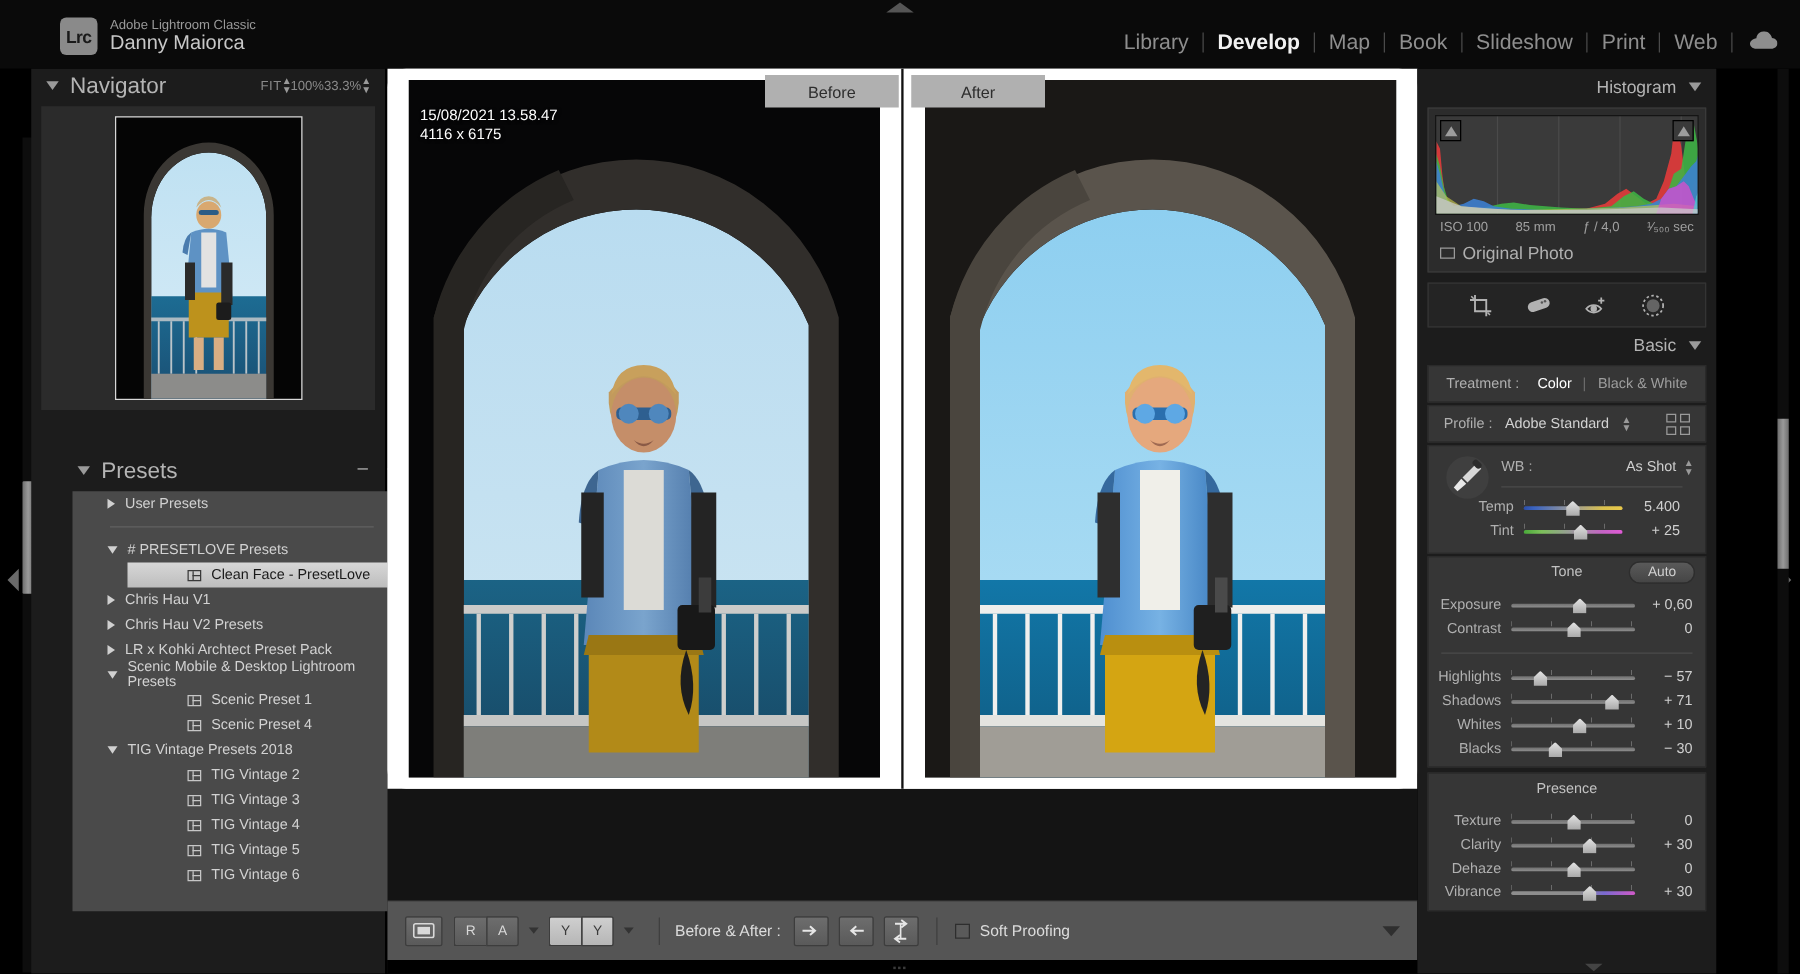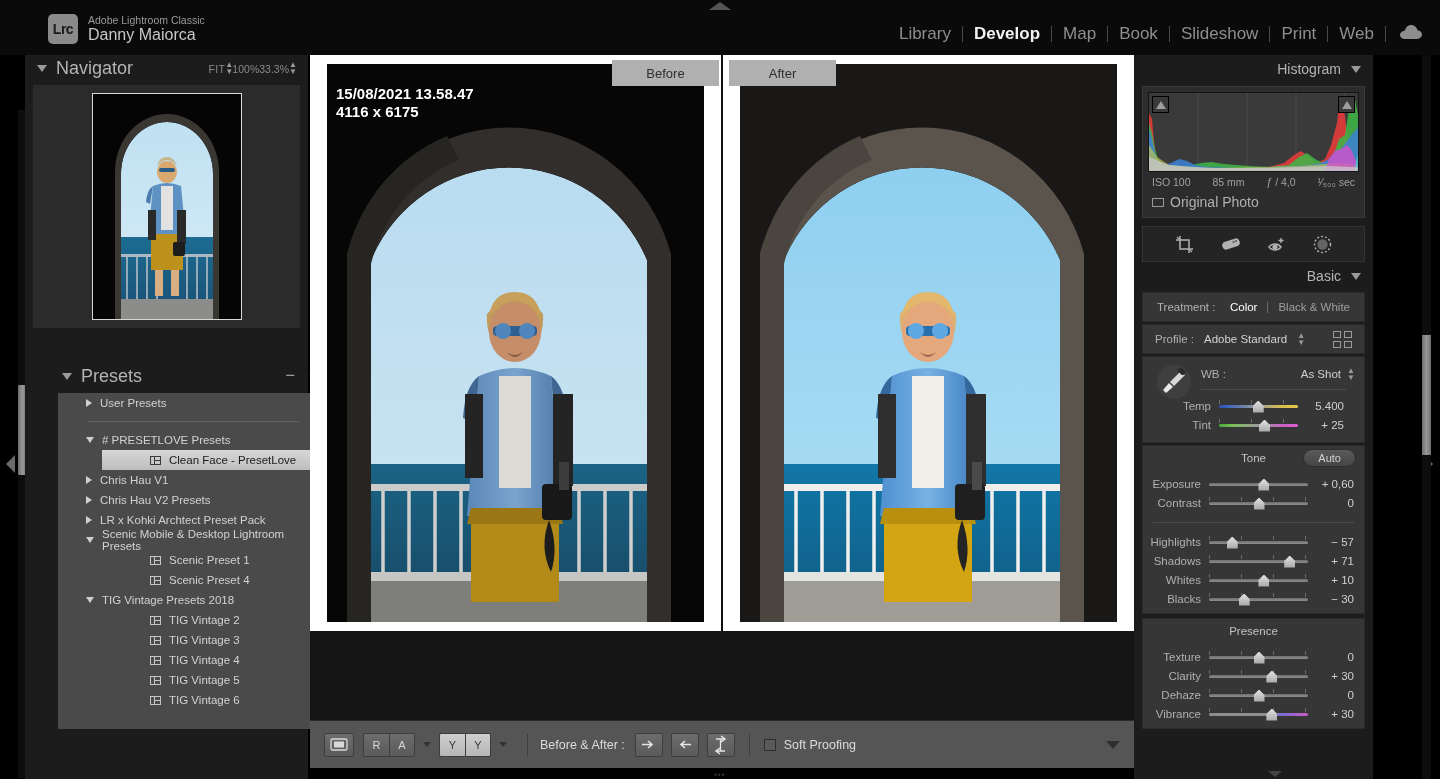--- a/index.html
+++ b/index.html
@@ -77,21 +77,21 @@
   .pane { position:relative; flex:1; background:#fff; display:flex; align-items:center; justify-content:center; overflow:hidden;}
   .pane.left-pane { border-right:2px solid #111; }
   .pane-label { position:absolute; top:5px; width:107px; height:26px; background:#b0b0b0; color:#2e2e2e;
       font-size:13px; display:flex; align-items:center; justify-content:center; z-index:5; }
   .pane.left-pane .pane-label { right:2px; }
   .pane.right-pane .pane-label { left:6px; }
   .photo { width:377px; height:558px; position:relative; overflow:hidden; background:#000; }
   .overlay-info { position:absolute; left:26px; top:30px; z-index:6; color:#fff;
       text-shadow:1px 1px 3px rgba(0,0,0,.85); line-height:1.22; pointer-events:none; }
   .overlay-info .oi-title { font-size:25px; letter-spacing:0.2px; }
-  .overlay-info .oi-sub { font-size:15px;font-weight:bold; }
+  .overlay-info .oi-sub { font-size:12px; }
 
   .toolbar { position:absolute; left:0; top:665px; width:824px; height:48px; background:#555555;
       border-top:1px solid #2a2a2a; display:flex; align-items:center; padding:0 14px; gap:0; }
   .tb-btn { height:24px; min-width:26px; border-radius:2px; background:linear-gradient(180deg,#6d6d6d,#5a5a5a);
       border:1px solid #3d3d3d; display:flex; align-items:center; justify-content:center; cursor:pointer; color:#d8d8d8; font-size:11px; }
   .tb-group { display:flex; }
   .tb-group .tb-btn { border-radius:0; border-right-width:0; }
   .tb-group .tb-btn:first-child { border-radius:2px 0 0 2px; }
   .tb-group .tb-btn:last-child { border-radius:0 2px 2px 0; border-right-width:1px; }
   .tb-caret { width:0;height:0;border-left:4px solid transparent;border-right:4px solid transparent;border-top:5px solid #333; margin:0 8px; }

